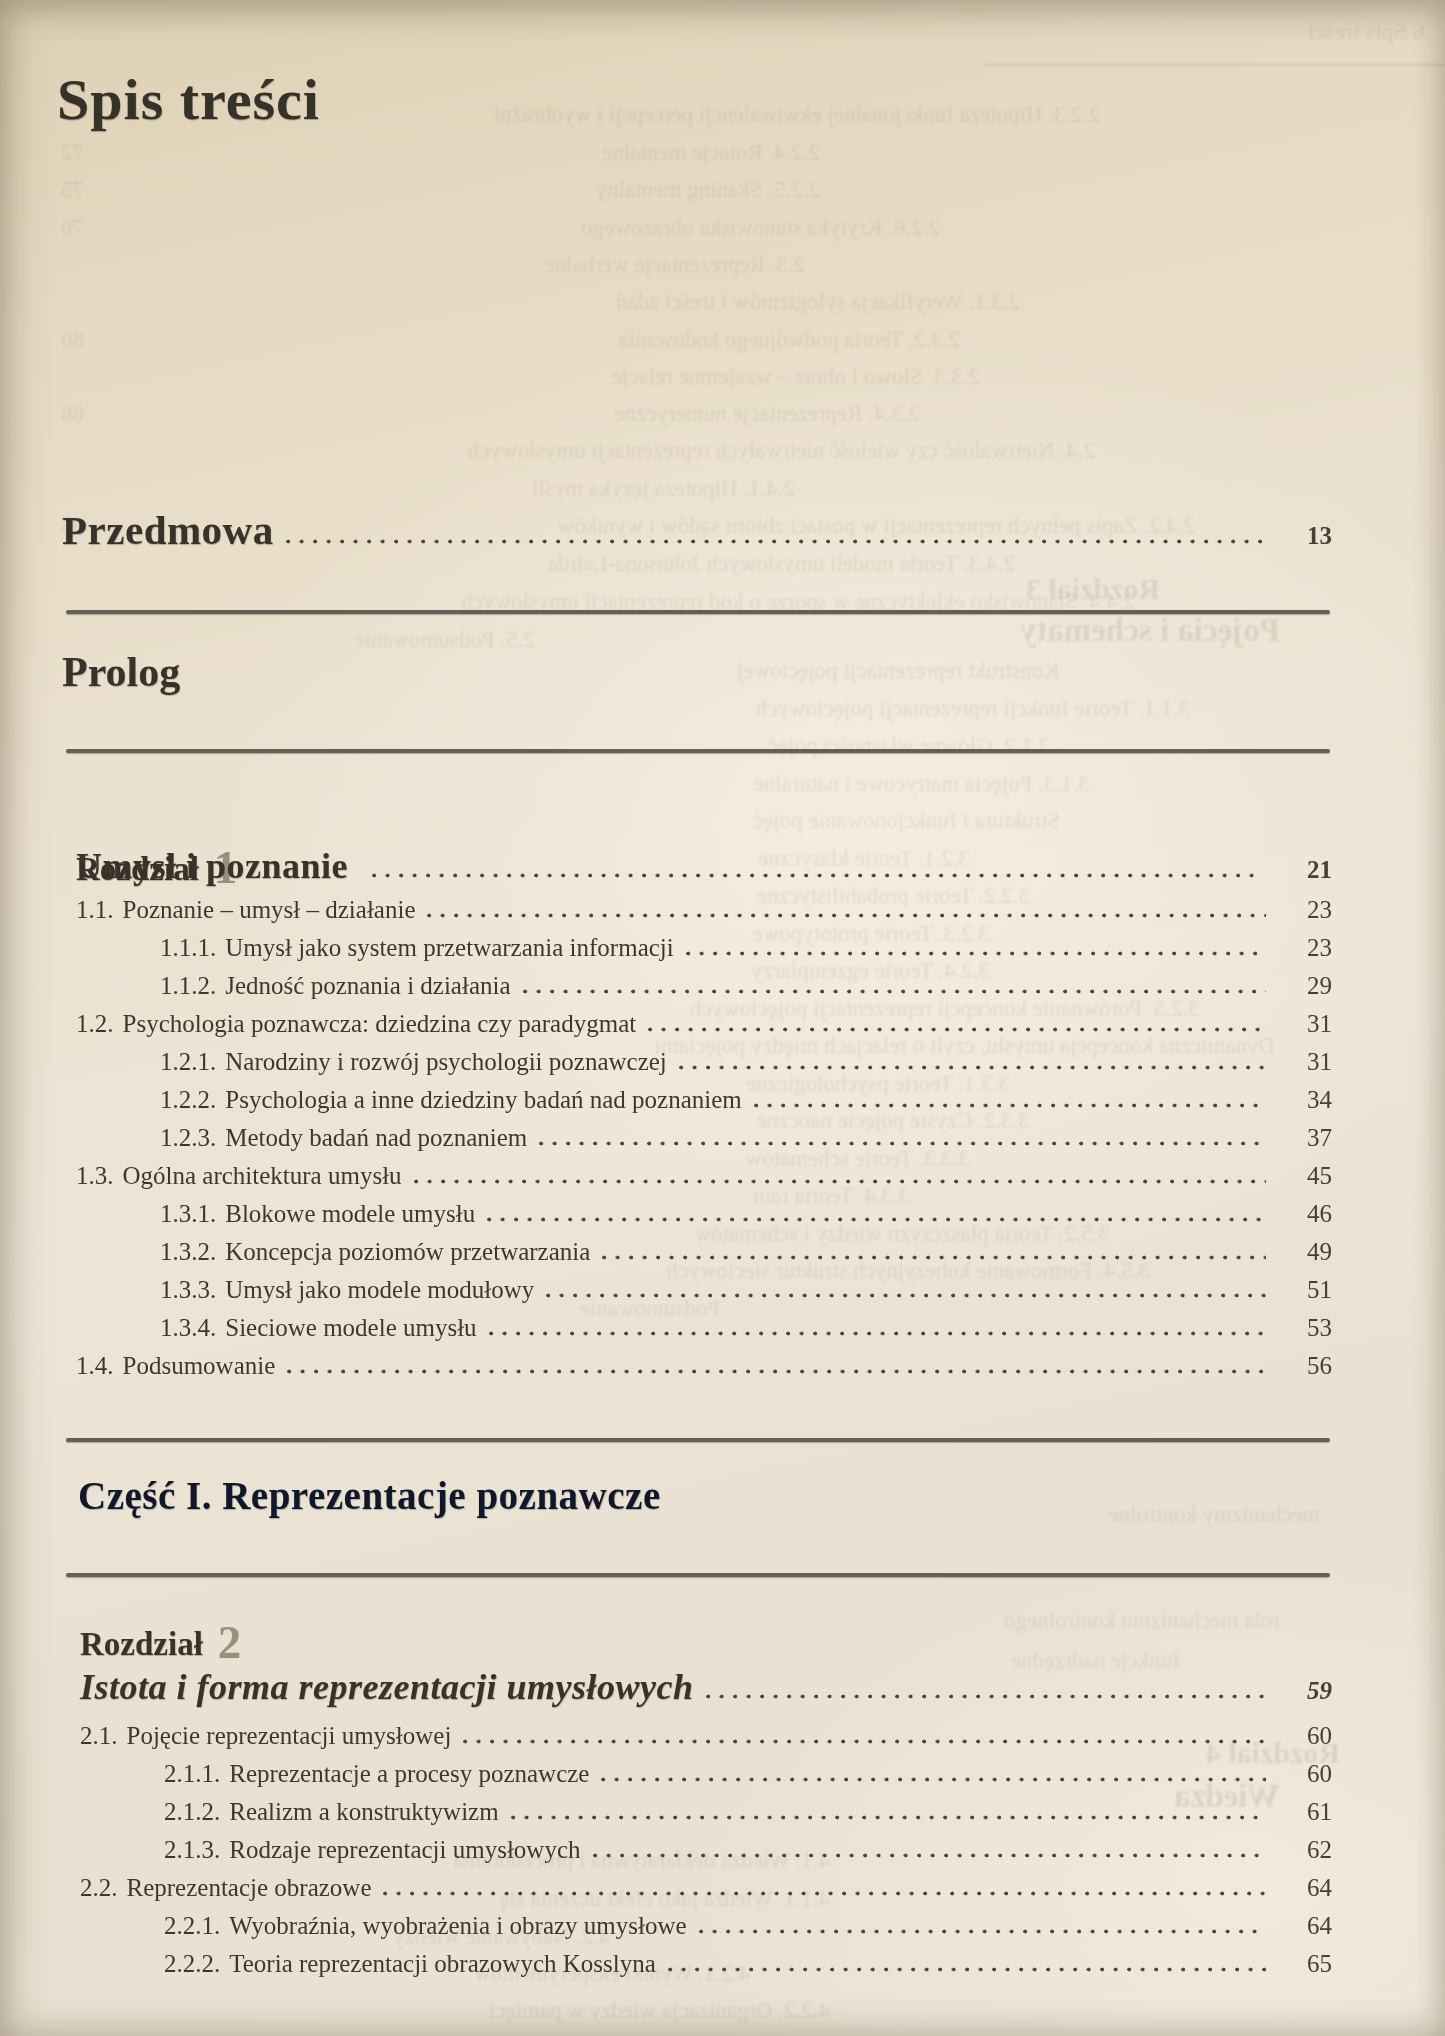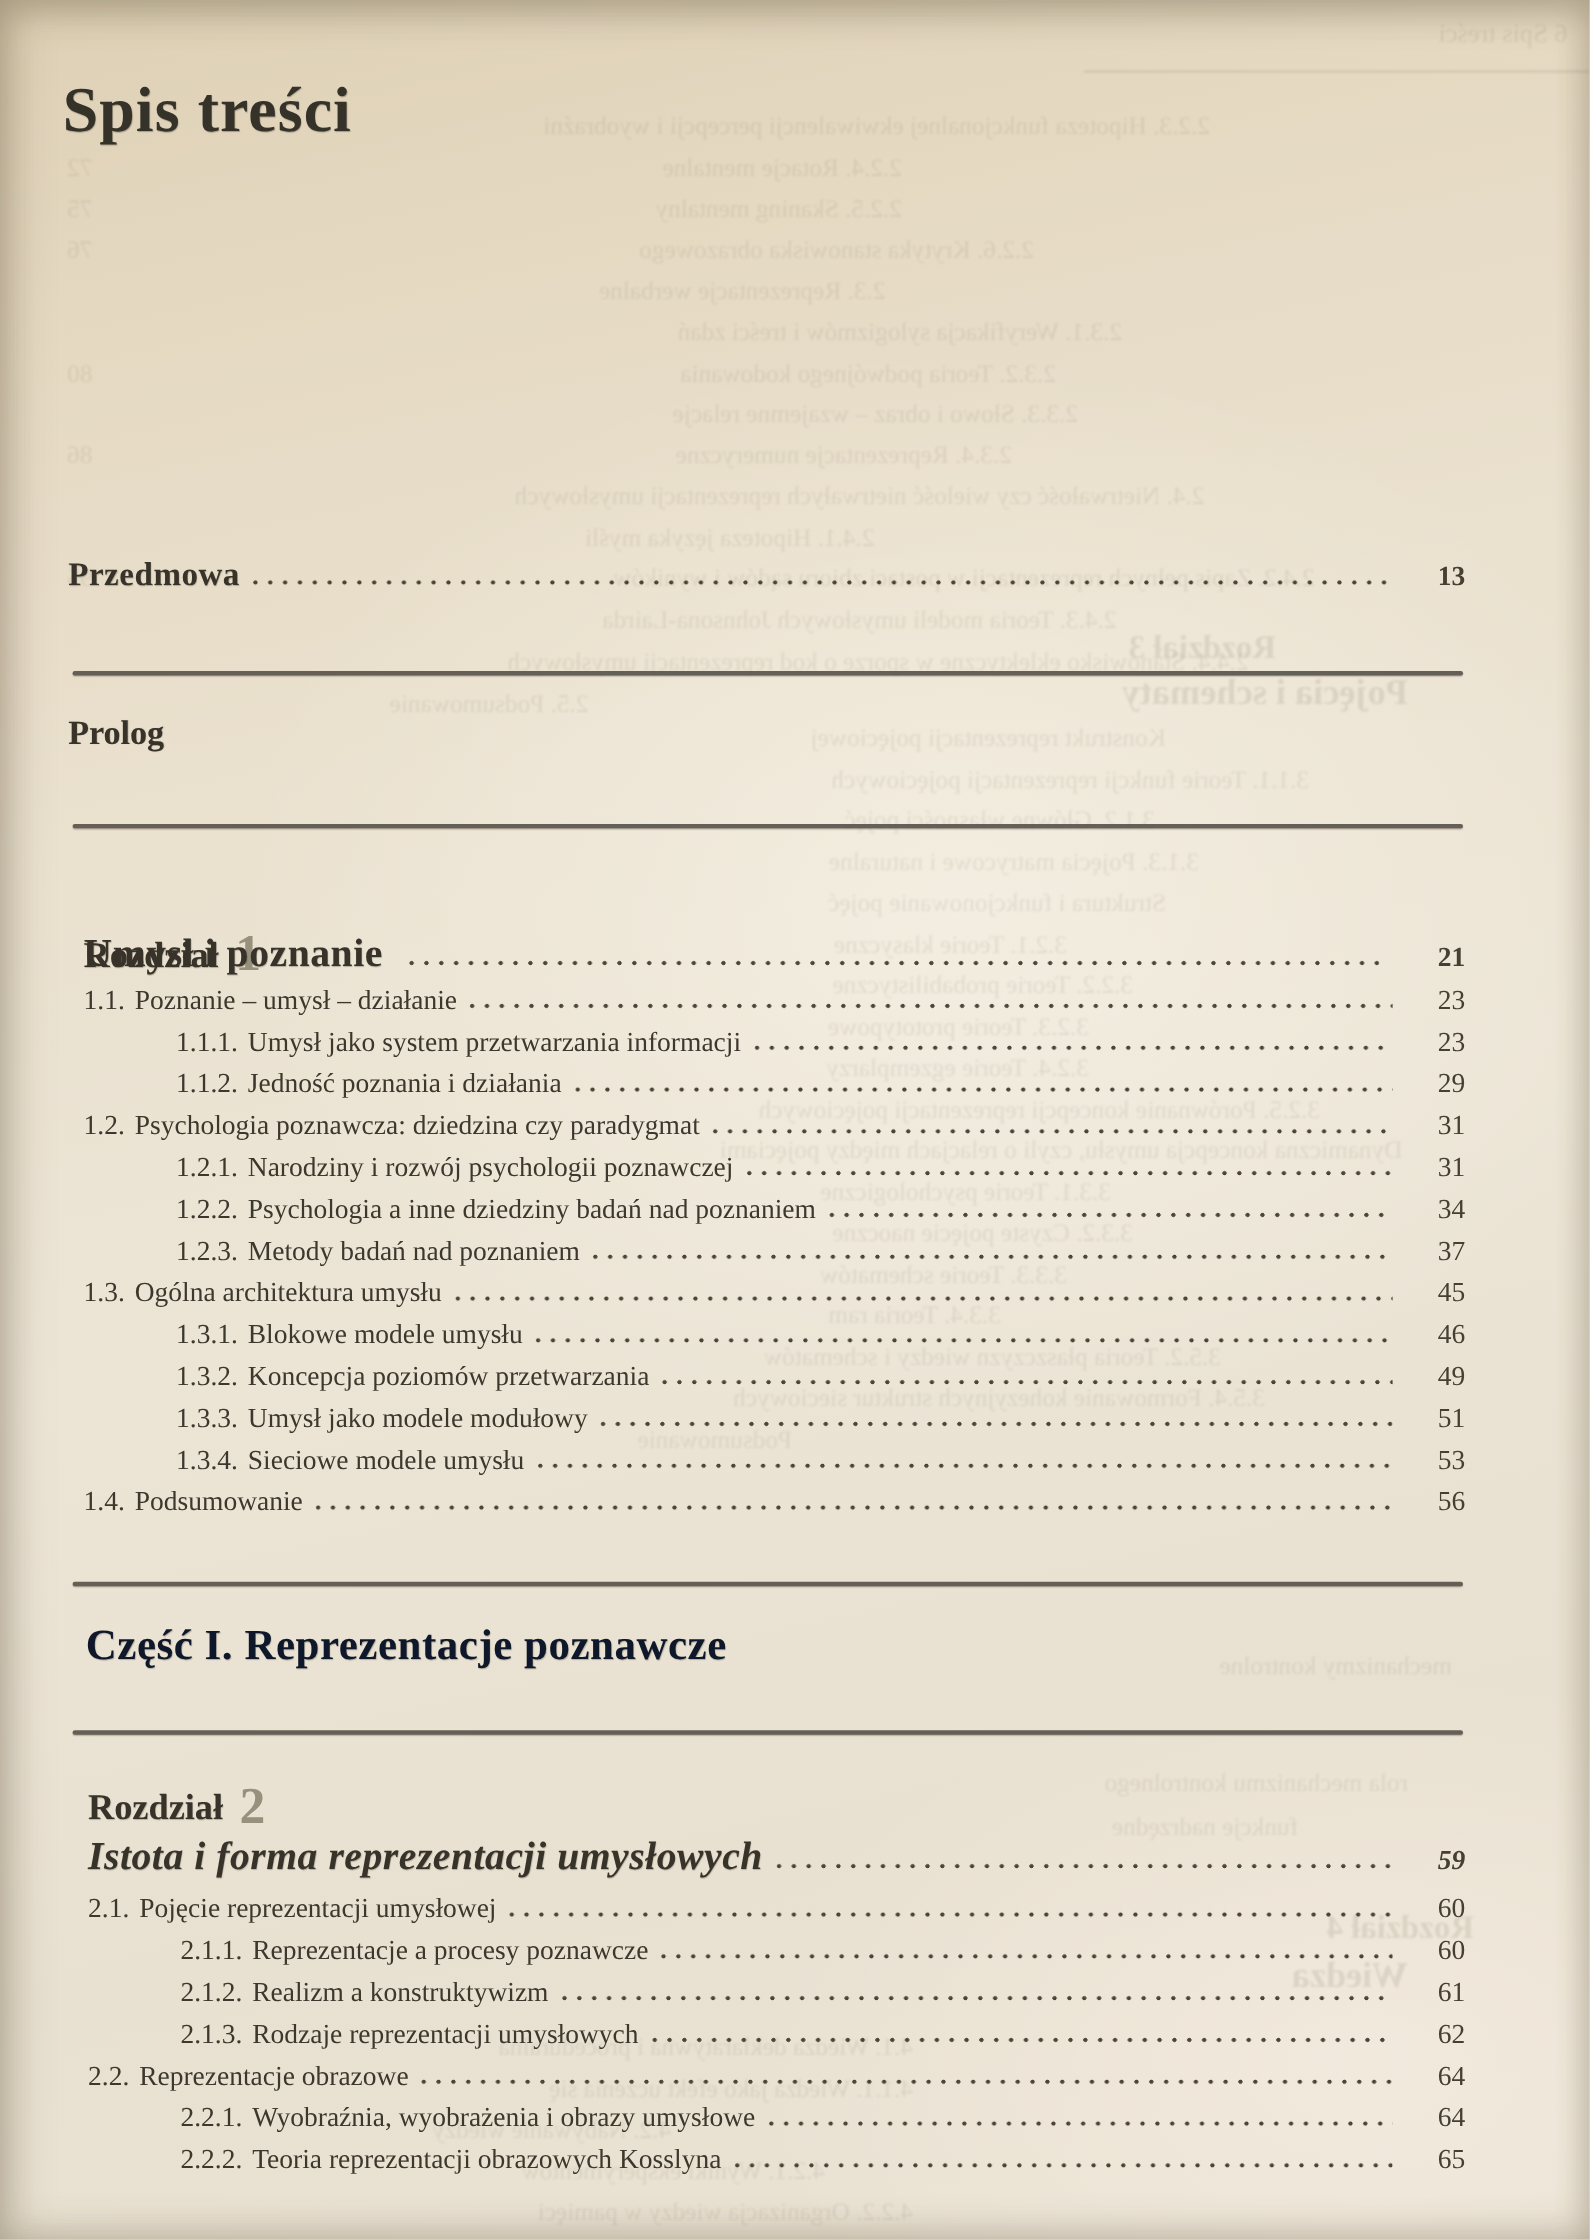--- a/index.html
+++ b/index.html
@@ -36,22 +36,22 @@
     flex:1 1 auto;height:9px;margin:0 12px;align-self:baseline;
     background-image:radial-gradient(circle at 2.2px 50%, #4a4539 1.7px, rgba(0,0,0,0) 2.2px);
     background-size:13.5px 5px;background-repeat:repeat-x;background-position:0 100%;
   }
   .toc-row .pg{min-width:54px;text-align:right;font-size:25px;color:#454033;white-space:nowrap;}
   .rows .toc-row{height:38px;font-size:25px;}
   .rows2 .toc-row{height:38px;}
   .toc-row.lvl2{padding-left:84px;}
   .head-row{font-weight:bold;}
   .head-row .txt{font-size:36px;letter-spacing:.5px;color:#37332a;text-shadow:0.5px 0.8px 0.8px rgba(60,52,38,.3);}
-  #przedmowa-row .txt{font-size:30px;}
-  #prolog{left:62px;top:648px;font-size:31px;font-weight:bold;color:#37332a;text-shadow:0.5px 0.8px 0.8px rgba(60,52,38,.3);}
+  #przedmowa-row .txt{font-size:41px;}
+  #prolog{left:62px;top:648px;font-size:42px;font-weight:bold;color:#37332a;text-shadow:0.5px 0.8px 0.8px rgba(60,52,38,.3);}
   .kicker{font-size:33px;font-weight:bold;color:#37332a;text-shadow:0.5px 0.8px 0.8px rgba(60,52,38,.3);}
   .chnum{font-size:47px;font-weight:bold;color:#97907d;margin-left:15px;position:relative;top:3px;text-shadow:none;}
   #part-heading{left:78px;top:1473px;font-size:39px;font-weight:bold;color:#0f172a;letter-spacing:.5px;text-shadow:0.6px 0.9px 0.9px rgba(60,52,38,.32);}
   
   #ghost-layer{position:absolute;inset:0;z-index:0;pointer-events:none;}
   .ghost{
     position:absolute;font-size:23px;color:#6f6553;opacity:.13;white-space:nowrap;overflow:hidden;
     transform:scaleX(-1);filter:blur(1.2px);
   }
   .gbold{font-weight:bold;opacity:.15;}

